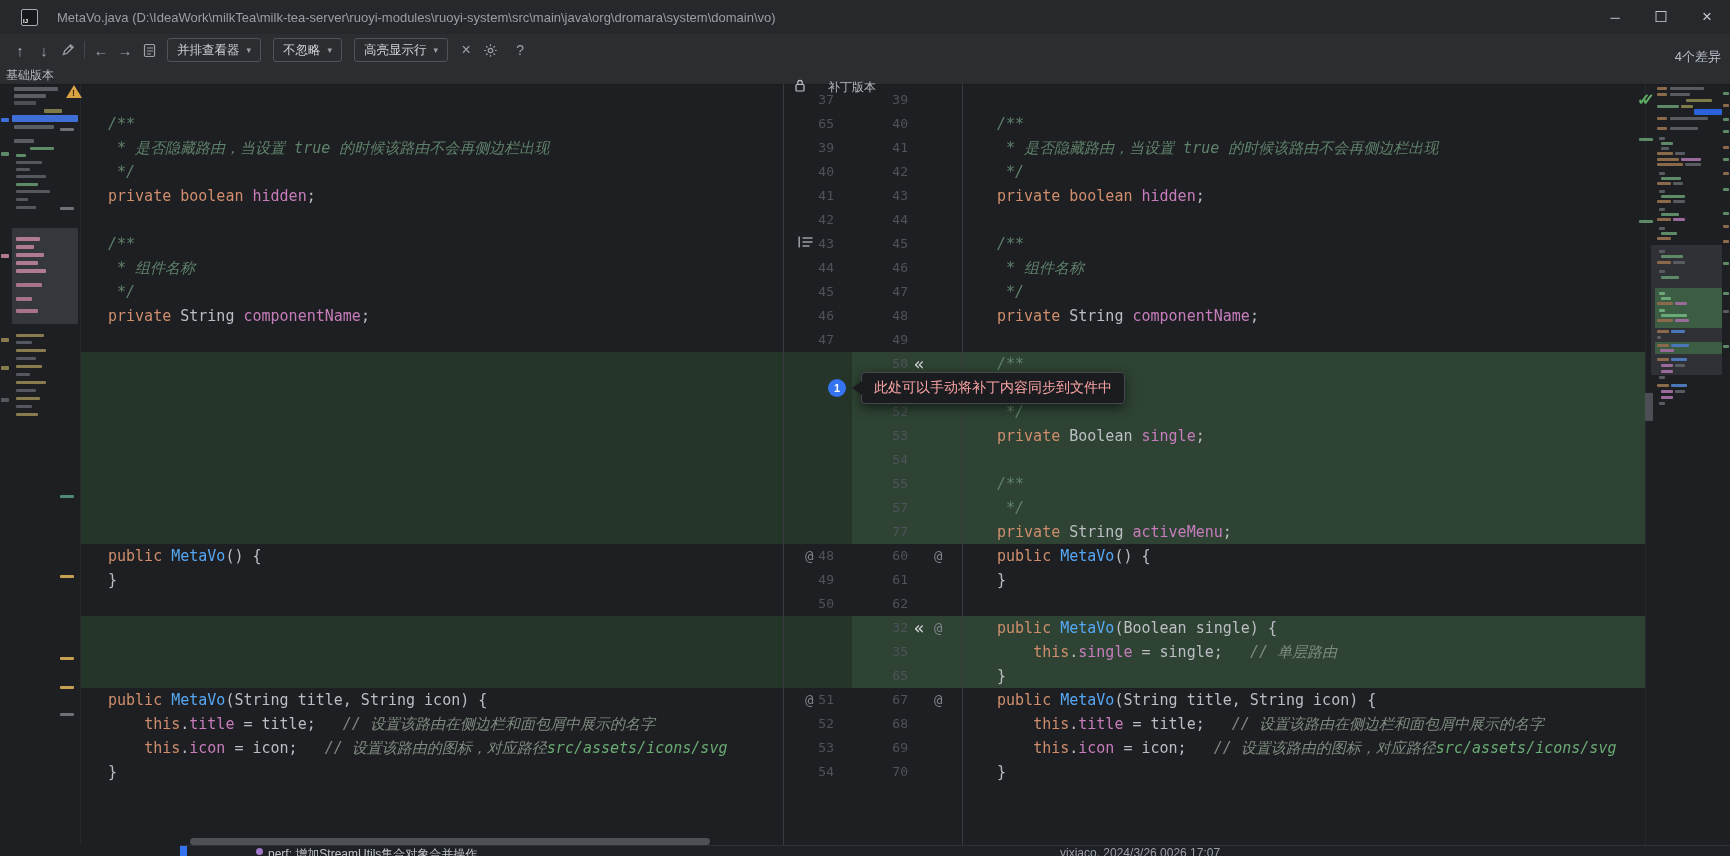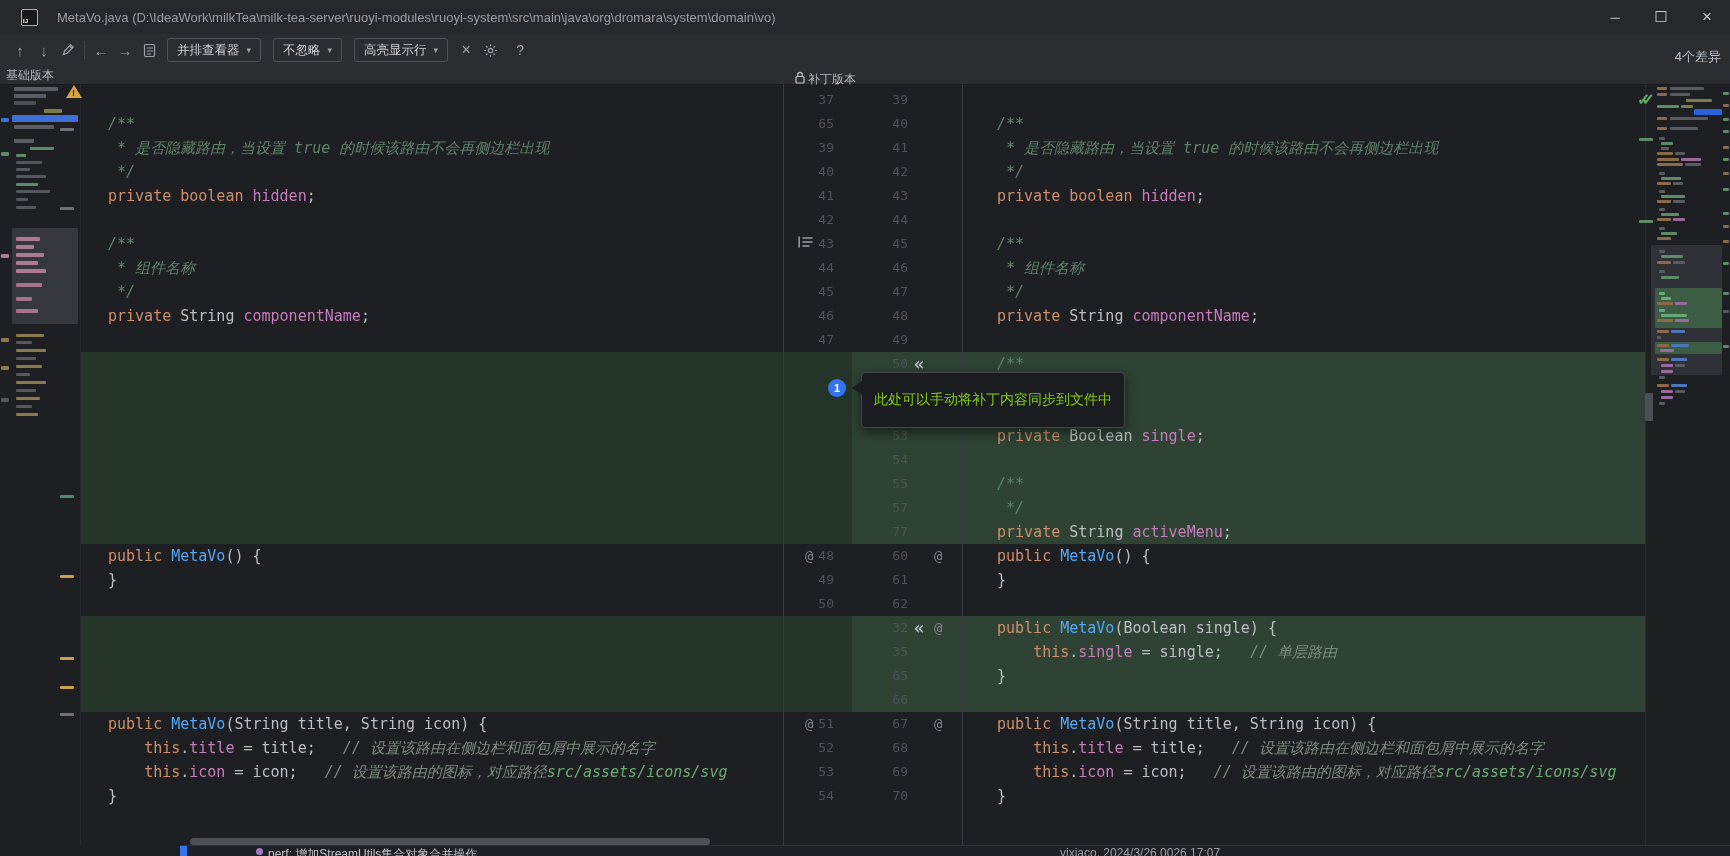--- a/index.html
+++ b/index.html
@@ -17,21 +17,21 @@
   .toolbar{position:absolute;left:0;top:34px;right:0;height:32px;background:#2B2D30;display:flex;align-items:center;padding-left:8px}
   .tbi{min-width:24px;height:22px;display:flex;align-items:center;justify-content:center;color:#9DA0A8;font-size:15px}
   .sep{width:1px;height:18px;background:#43454A;margin:0 4px}
   .dd{display:flex;align-items:center;gap:7px;height:24px;padding:0 9px;border:1px solid #50535A;border-radius:3px;
       margin:0 6px;font-size:12.5px;color:#CED0D6;background:#2B2D30}
   .dd .car{font-size:9px;color:#9DA0A8}
   .diffcount{position:absolute;right:9px;top:48px;font-size:13px;color:#B8BFCB}
   
   .paneheader{position:absolute;left:0;top:66px;right:0;height:18px;background:#2B2D30;border-bottom:1px solid #1A1B1D;font-size:12px;color:#B4B8BE}
   .phl{position:absolute;left:6px;top:1px}
-  .phr{position:absolute;left:795px;top:4px;display:flex;align-items:center;gap:3px;height:18px}
+  .phr{position:absolute;left:795px;top:12px;display:flex;align-items:center;gap:23px;height:18px}
   
   #rows{position:absolute;left:80px;top:88px;width:1565px;z-index:1}
   .row{display:flex;height:24px;line-height:24px;font-family:"DejaVu Sans Mono","Liberation Mono",monospace;font-size:15px;white-space:pre}
   .lcode{width:703px;padding-left:28px;box-sizing:border-box;overflow:hidden}
   .lnum{width:69px;box-sizing:border-box;padding-right:18px;display:flex;justify-content:flex-end;align-items:center;gap:5px;font-size:13px;color:#4E535B}
   .rnum{width:56px;box-sizing:border-box;text-align:right;font-size:13px;color:#4E535B}
   .gic{width:54px;box-sizing:border-box;padding-left:6px;display:flex;align-items:center}
   .rcode{flex:1;padding-left:35px;box-sizing:border-box;overflow:hidden}
   .row.ins .lcode,.row.ins .lnum{background:#253529}
   .row.ins .rnum,.row.ins .gic,.row.ins .rcode{background:#2E4334}
@@ -40,21 +40,21 @@
   .s-k{color:#CF8E6D}.s-p{color:#BCBEC4}.s-f{color:#C77DBB}.s-m{color:#56A8F5}
   .s-c{color:#5F826B;font-style:italic}.s-lc{color:#7E8B80;font-style:italic}.s-g{color:#6AAB73;font-style:italic}
   
   .vline{position:absolute;top:84px;bottom:11px;width:1px;background:#393B40;z-index:2}
   .vfaint{position:absolute;top:84px;bottom:11px;width:1px;background:#27292D;z-index:2}
   .badge{position:absolute;left:828px;top:379px;width:18px;height:18px;border-radius:50%;background:#3574F0;color:#FFF;
          font-size:11px;font-weight:bold;display:flex;align-items:center;justify-content:center;z-index:7}
   .tiparrow{position:absolute;left:852px;top:381px;width:0;height:0;border-top:7px solid transparent;
             border-bottom:7px solid transparent;border-right:10px solid #1B1C20;z-index:7}
   .tipbox{position:absolute;left:861px;top:372px;height:30px;background:#1B1C20;border:1px solid #45474D;border-radius:4px;
-          display:flex;align-items:center;padding:12px 12px;font-size:14px;color:#84cc16;z-index:6;box-shadow:0 4px 12px rgba(0,0,0,.55)}
+          display:flex;align-items:center;padding:0 12px;font-size:14px;color:#fca5a5;z-index:6;box-shadow:0 4px 12px rgba(0,0,0,.55)}
   .warn{position:absolute;left:66px;top:85px;width:0;height:0;border-left:8px solid transparent;border-right:8px solid transparent;
         border-bottom:13px solid #D9A343;z-index:3}
   .warn i{position:absolute;left:-2px;top:3px;font-style:normal;font-size:9px;font-weight:bold;color:#3B2F10}
   .vok{position:absolute;left:1637px;top:90px;z-index:3;color:#5FAD65;font-size:16px;font-weight:bold;letter-spacing:-9px;width:34px}
   .hscroll{position:absolute;left:190px;top:838px;width:520px;height:7px;border-radius:4px;background:rgba(150,155,162,.40);z-index:4}
   .cbar{position:absolute;left:180px;right:0;top:845px;height:11px;background:#1E2126;border-top:1px solid #2E3138;
         overflow:hidden;z-index:5;font-size:12px}
   .cbar .sliver{position:absolute;left:0;top:0;width:7px;height:11px;background:#3574F0}
   .cbar .dot{position:absolute;left:76px;top:2px;width:7px;height:7px;border-radius:50%;background:#A177C9}
   .cbar .ctext{position:absolute;left:88px;top:0;color:#C2C6CC}
@@ -154,21 +154,20 @@
       <div class="row ins"><div class="lcode"></div><div class="lnum"><span class=""></span></div><div class="rnum">54</div><div class="gic"><span class="chev"></span></div><div class="rcode"></div></div>
       <div class="row ins"><div class="lcode"></div><div class="lnum"><span class=""></span></div><div class="rnum">55</div><div class="gic"><span class="chev"></span></div><div class="rcode"><span class="s-c">/**</span></div></div>
       <div class="row ins"><div class="lcode"></div><div class="lnum"><span class=""></span></div><div class="rnum">57</div><div class="gic"><span class="chev"></span></div><div class="rcode"><span class="s-c"> */</span></div></div>
       <div class="row ins"><div class="lcode"></div><div class="lnum"><span class=""></span></div><div class="rnum">77</div><div class="gic"><span class="chev"></span></div><div class="rcode"><span class="s-k">private </span><span class="s-p">String </span><span class="s-f">activeMenu</span><span class="s-p">;</span></div></div>
       <div class="row"><div class="lcode"><span class="s-k">public </span><span class="s-m">MetaVo</span><span class="s-p">() {</span></div><div class="lnum"><span class="gat">@</span><span class="">48</span></div><div class="rnum">60</div><div class="gic"><span class="chev"></span><span class="gat">@</span></div><div class="rcode"><span class="s-k">public </span><span class="s-m">MetaVo</span><span class="s-p">() {</span></div></div>
       <div class="row"><div class="lcode"><span class="s-p">}</span></div><div class="lnum"><span class="">49</span></div><div class="rnum">61</div><div class="gic"><span class="chev"></span></div><div class="rcode"><span class="s-p">}</span></div></div>
       <div class="row"><div class="lcode"></div><div class="lnum"><span class="">50</span></div><div class="rnum">62</div><div class="gic"><span class="chev"></span></div><div class="rcode"></div></div>
       <div class="row ins"><div class="lcode"></div><div class="lnum"><span class=""></span></div><div class="rnum">32</div><div class="gic"><span class="chev">«</span><span class="gat">@</span></div><div class="rcode"><span class="s-k">public </span><span class="s-m">MetaVo</span><span class="s-p">(Boolean single) {</span></div></div>
       <div class="row ins"><div class="lcode"></div><div class="lnum"><span class=""></span></div><div class="rnum">35</div><div class="gic"><span class="chev"></span></div><div class="rcode"><span class="s-p">    </span><span class="s-k">this</span><span class="s-p">.</span><span class="s-f">single</span><span class="s-p"> = single;   </span><span class="s-lc">// 单层路由</span></div></div>
       <div class="row ins"><div class="lcode"></div><div class="lnum"><span class=""></span></div><div class="rnum">65</div><div class="gic"><span class="chev"></span></div><div class="rcode"><span class="s-p">}</span></div></div>
-      <div class="row ins"><div class="lcode"></div><div class="lnum"><span class=""></span></div><div class="rnum">66</div><div class="gic"><span class="chev"></span></div><div class="rcode"></div></div>
       <div class="row"><div class="lcode"><span class="s-k">public </span><span class="s-m">MetaVo</span><span class="s-p">(String title, String icon) {</span></div><div class="lnum"><span class="gat">@</span><span class="">51</span></div><div class="rnum">67</div><div class="gic"><span class="chev"></span><span class="gat">@</span></div><div class="rcode"><span class="s-k">public </span><span class="s-m">MetaVo</span><span class="s-p">(String title, String icon) {</span></div></div>
       <div class="row"><div class="lcode"><span class="s-p">    </span><span class="s-k">this</span><span class="s-p">.</span><span class="s-f">title</span><span class="s-p"> = title;   </span><span class="s-lc">// 设置该路由在侧边栏和面包屑中展示的名字</span></div><div class="lnum"><span class="">52</span></div><div class="rnum">68</div><div class="gic"><span class="chev"></span></div><div class="rcode"><span class="s-p">    </span><span class="s-k">this</span><span class="s-p">.</span><span class="s-f">title</span><span class="s-p"> = title;   </span><span class="s-lc">// 设置该路由在侧边栏和面包屑中展示的名字</span></div></div>
       <div class="row"><div class="lcode"><span class="s-p">    </span><span class="s-k">this</span><span class="s-p">.</span><span class="s-f">icon</span><span class="s-p"> = icon;   </span><span class="s-lc">// 设置该路由的图标，对应路径</span><span class="s-g">src/assets/icons/svg</span></div><div class="lnum"><span class="">53</span></div><div class="rnum">69</div><div class="gic"><span class="chev"></span></div><div class="rcode"><span class="s-p">    </span><span class="s-k">this</span><span class="s-p">.</span><span class="s-f">icon</span><span class="s-p"> = icon;   </span><span class="s-lc">// 设置该路由的图标，对应路径</span><span class="s-g">src/assets/icons/svg</span></div></div>
       <div class="row"><div class="lcode"><span class="s-p">}</span></div><div class="lnum"><span class="">54</span></div><div class="rnum">70</div><div class="gic"><span class="chev"></span></div><div class="rcode"><span class="s-p">}</span></div></div>
     </div>
 
   <div class="vfaint" style="left:80px"></div>
   <div class="vline" style="left:783px"></div>
   <div class="vline" style="left:962px"></div>
   <div class="vfaint" style="left:1645px"></div>

